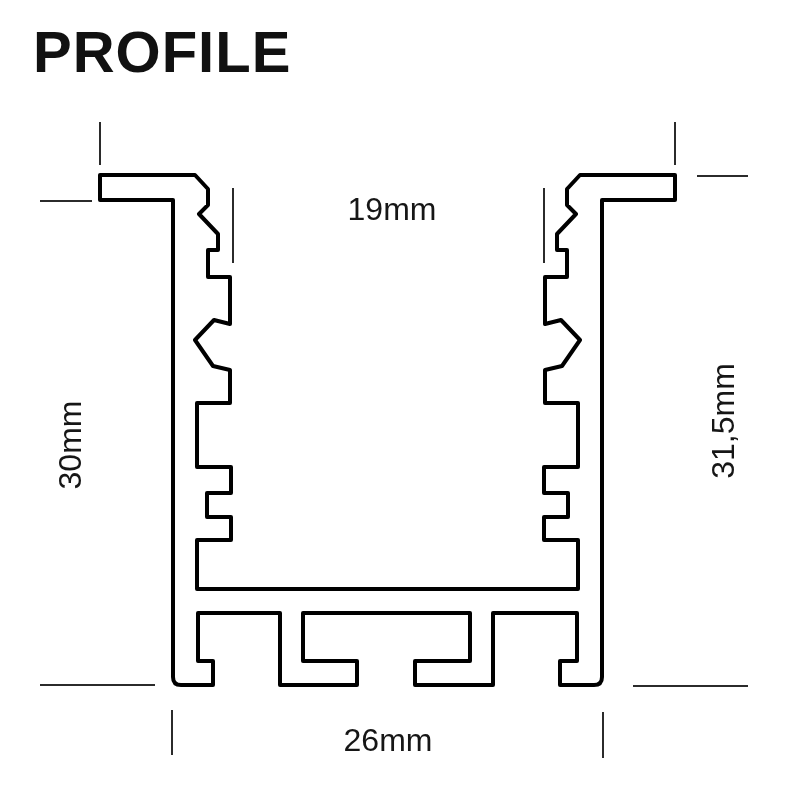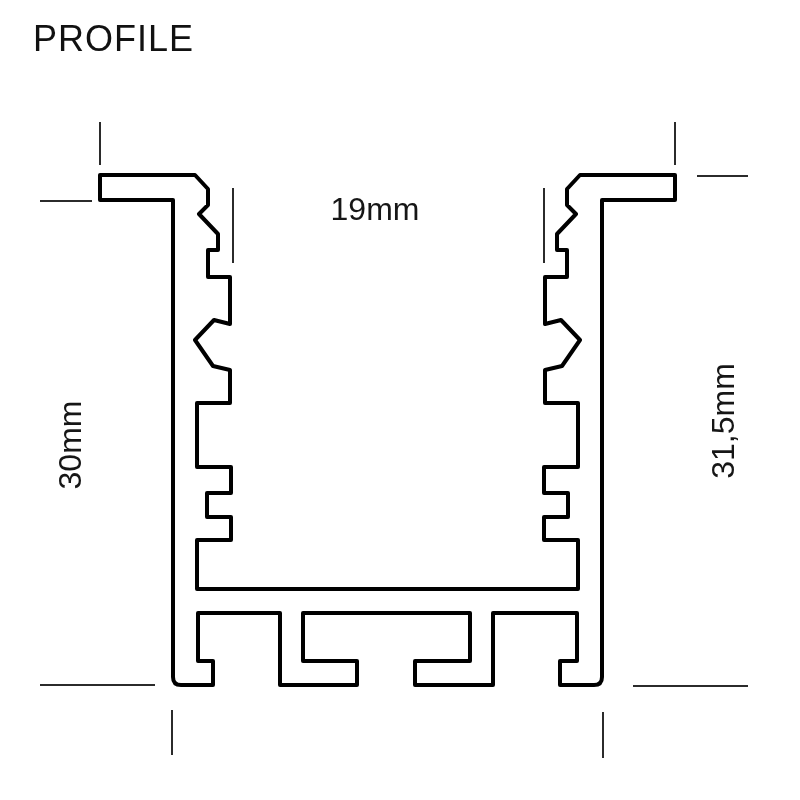--- a/index.html
+++ b/index.html
@@ -17,38 +17,38 @@
   }
   #drawing-svg {
     position: absolute;
     left: 0;
     top: 0;
   }
   .title {
     position: absolute;
     left: 33px;
     top: 18px;
-    font-size: 36px;
-    font-weight: 400;
+    font-size: 58px;
+    font-weight: 700;
     letter-spacing: 1px;
     color: #111111;
     white-space: nowrap;
   }
   .dim-label {
     position: absolute;
     font-size: 32px;
     color: #161616;
     white-space: nowrap;
     transform: translate(-50%, -50%);
   }
   .dim-label.vertical {
     transform: translate(-50%, -50%) rotate(-90deg);
   }
   #label-top-width    { left: 388px; top: 141px; }
-  #label-inner-width  { left: 375px; top: 209px; }
+  #label-inner-width  { left: 392px; top: 209px; }
   #label-left-height  { left: 70px;  top: 445px; }
   #label-right-height { left: 723px; top: 421px; }
   #label-bottom-width { left: 388px; top: 740px; }
 </style>
 </head>
 <body>
 
 <div id="canvas">
 
   <div class="title">PROFILE</div>
@@ -96,14 +96,15 @@
     </g>
   </svg>
 
 
   <div class="dim-label" id="label-inner-width">19mm</div>
 
   <div class="dim-label vertical" id="label-left-height">30mm</div>
 
   <div class="dim-label vertical" id="label-right-height">31,5mm</div>
 
+  <div class="dim-label" id="label-bottom-width">26mm</div>
 
 </div>
 
 </body></html>

